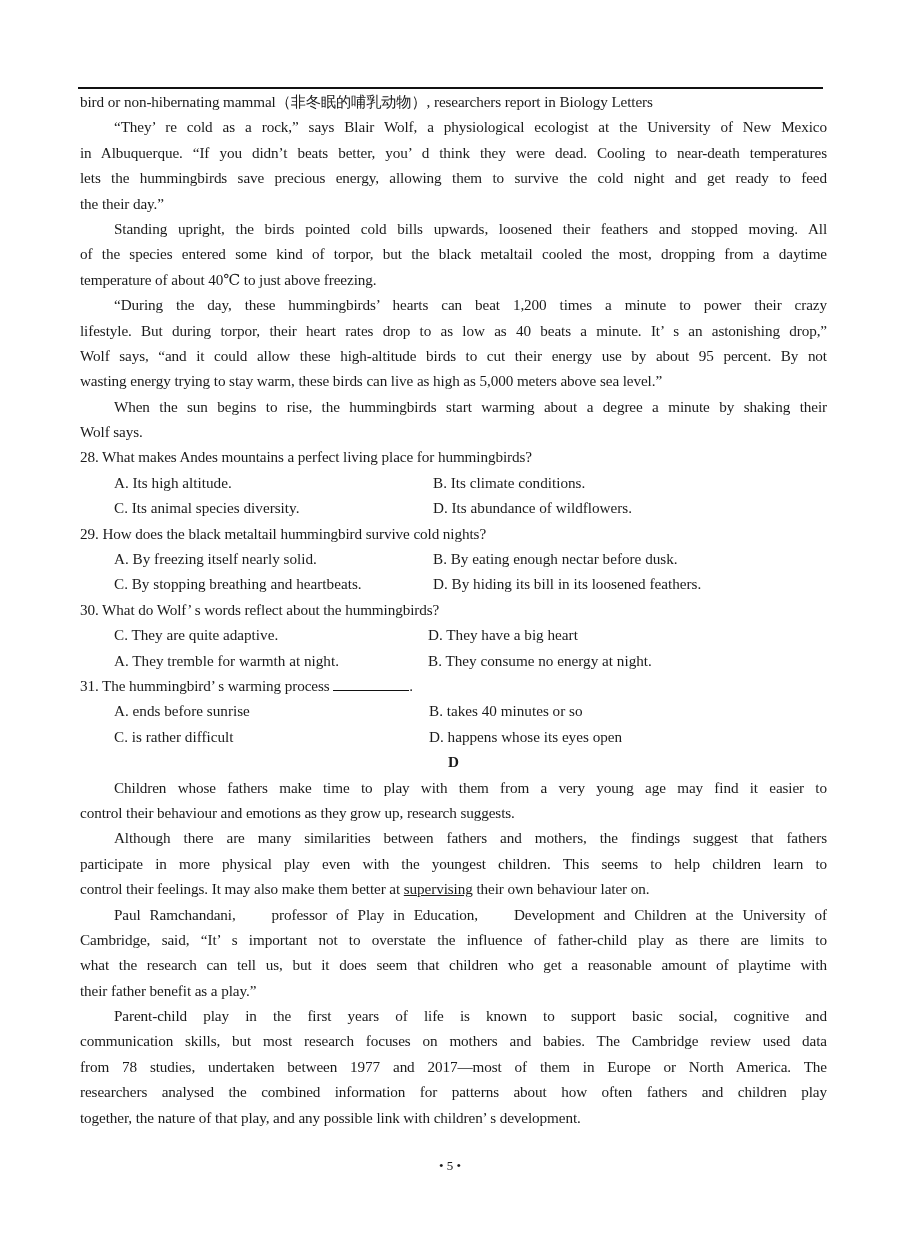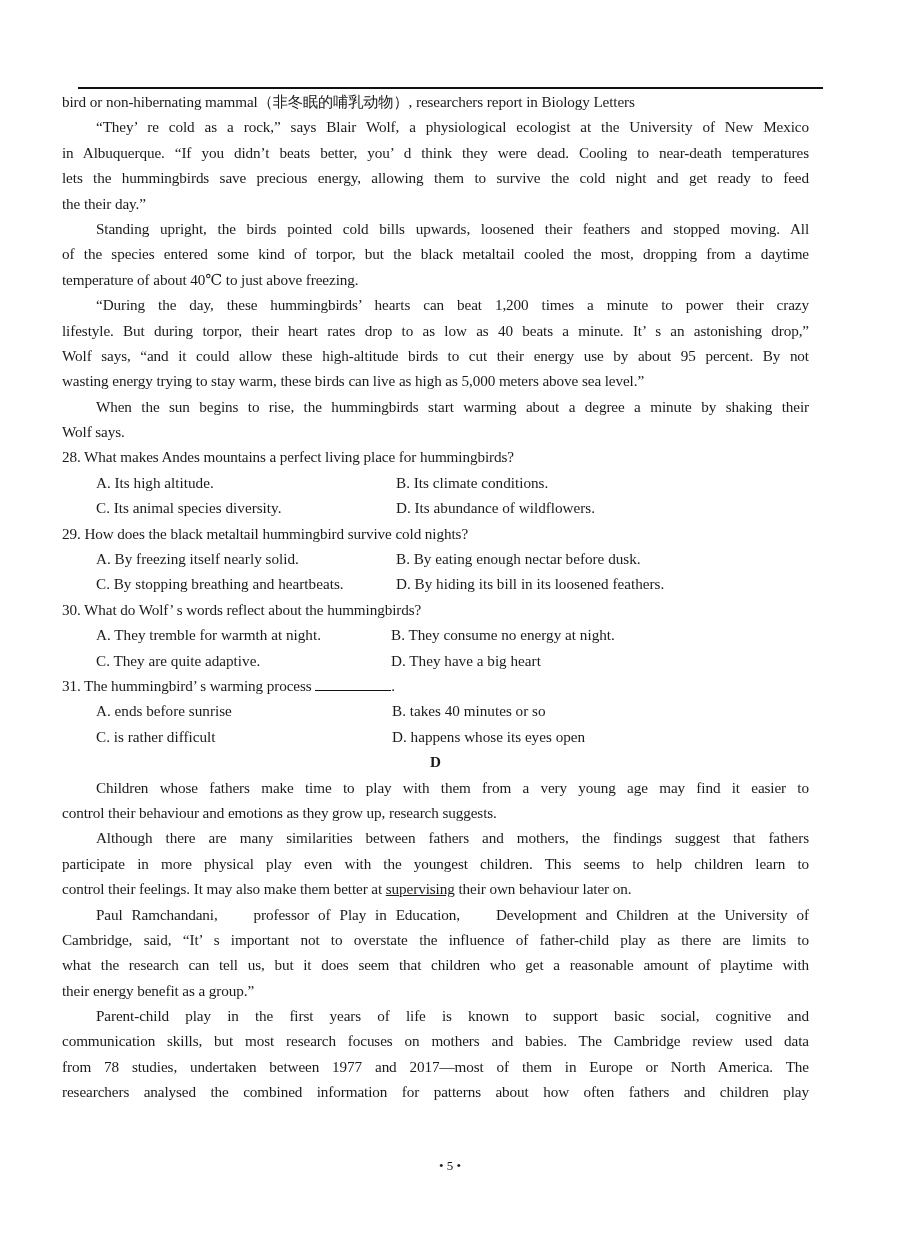--- a/index.html
+++ b/index.html
@@ -6,28 +6,28 @@
   body {
     width: 900px; height: 1246px; position: relative; overflow: hidden;
     font-family: "Liberation Serif", "DejaVu Serif", serif;
     color: #1a1a1a;
     font-size: 15.2px;
   }
   .rule {
     position: absolute; left: 78px; top: 87px; width: 745px; height: 2px;
     background: #111;
   }
-  .page { position: absolute; left: 62px; top: 89px; width: 747px; }
+  .page { position: absolute; left: 80px; top: 89px; width: 747px; }
   .ln {
     height: 25.4px; line-height: 25.4px; white-space: nowrap;
     letter-spacing: -0.1px;
   }
   .j { text-align: justify; text-align-last: justify; white-space: normal; overflow: hidden; }
   .ind { padding-left: 34px; }
-  .opt-row { display: flex; height: 25.4px; line-height: 25.4px; white-space: nowrap; }
+  .opt-row { display: flex; height: 25.4px; line-height: 25.4px; white-space: nowrap; gap: 19px; }
   .opt { padding-left: 34px; }
   .opt-a { width: 300px; }
   .u { text-decoration: underline; margin-top: 32px; }
   .blank { display: inline-block; width: 76px; border-bottom: 1px solid #111; height: 16px; vertical-align: baseline; }
   .center { text-align: center; }
   .bold { font-weight: bold; }
   .pagenum { position: absolute; left: 0; width: 900px; top: 1158px; text-align: center; font-size: 13px; }
 </style>
 </head>
 <body>
@@ -79,26 +79,26 @@
     </div>
     <div class="opt-row">
       <div class="opt opt-a">C. By stopping breathing and heartbeats.</div>
       <div>D. By hiding its bill in its loosened feathers.</div>
     </div>
   </div>
 
   <div>
     <div class="ln">30. What do Wolf’ s words reflect about the hummingbirds?</div>
     <div class="opt-row">
+      <div class="opt" style="width:295px">C. They are quite adaptive.</div>
+      <div>D. They have a big heart</div>
+    </div>
+    <div class="opt-row">
       <div class="opt" style="width:295px">A. They tremble for warmth at night.</div>
       <div>B. They consume no energy at night.</div>
-    </div>
-    <div class="opt-row">
-      <div class="opt" style="width:295px">C. They are quite adaptive.</div>
-      <div>D. They have a big heart</div>
     </div>
   </div>
 
   <div>
     <div class="ln">
       <span>31. The hummingbird’ s warming process</span>
       <span class="blank"></span><span>.</span>
     </div>
     <div class="opt-row">
       <div class="opt" style="width:296px">A. ends before sunrise</div>
@@ -118,23 +118,24 @@
   </div>
   <div>
     <div class="ln j ind">Although there are many similarities between fathers and mothers, the findings suggest that fathers</div>
     <div class="ln j">participate in more physical play even with the youngest children. This seems to help children learn to</div>
     <div class="ln"><span>control their feelings. It may also make them better at </span><span class="u">supervising</span><span> their own behaviour later on.</span></div>
   </div>
   <div>
     <div class="ln j ind" style="white-space:pre;">Paul Ramchandani,    professor of Play in Education,    Development and Children at the University of</div>
     <div class="ln j">Cambridge, said, “It’ s important not to overstate the influence of father-child play as there are limits to</div>
     <div class="ln j">what the research can tell us, but it does seem that children who get a reasonable amount of playtime with</div>
-    <div class="ln">their energy benefit as a group.”</div>
+    <div class="ln">their father benefit as a play.”</div>
   </div>
   <div>
     <div class="ln j ind">Parent-child play in the first years of life is known to support basic social, cognitive and</div>
     <div class="ln j">communication skills, but most research focuses on mothers and babies. The Cambridge review used data</div>
     <div class="ln j">from 78 studies, undertaken between 1977 and 2017—most of them in Europe or North America. The</div>
     <div class="ln j">researchers analysed the combined information for patterns about how often fathers and children play</div>
+    <div class="ln">together, the nature of that play, and any possible link with children’ s development.</div>
   </div>
 </div>
 
 <div class="pagenum">• 5 •</div>
 
 </body></html>

